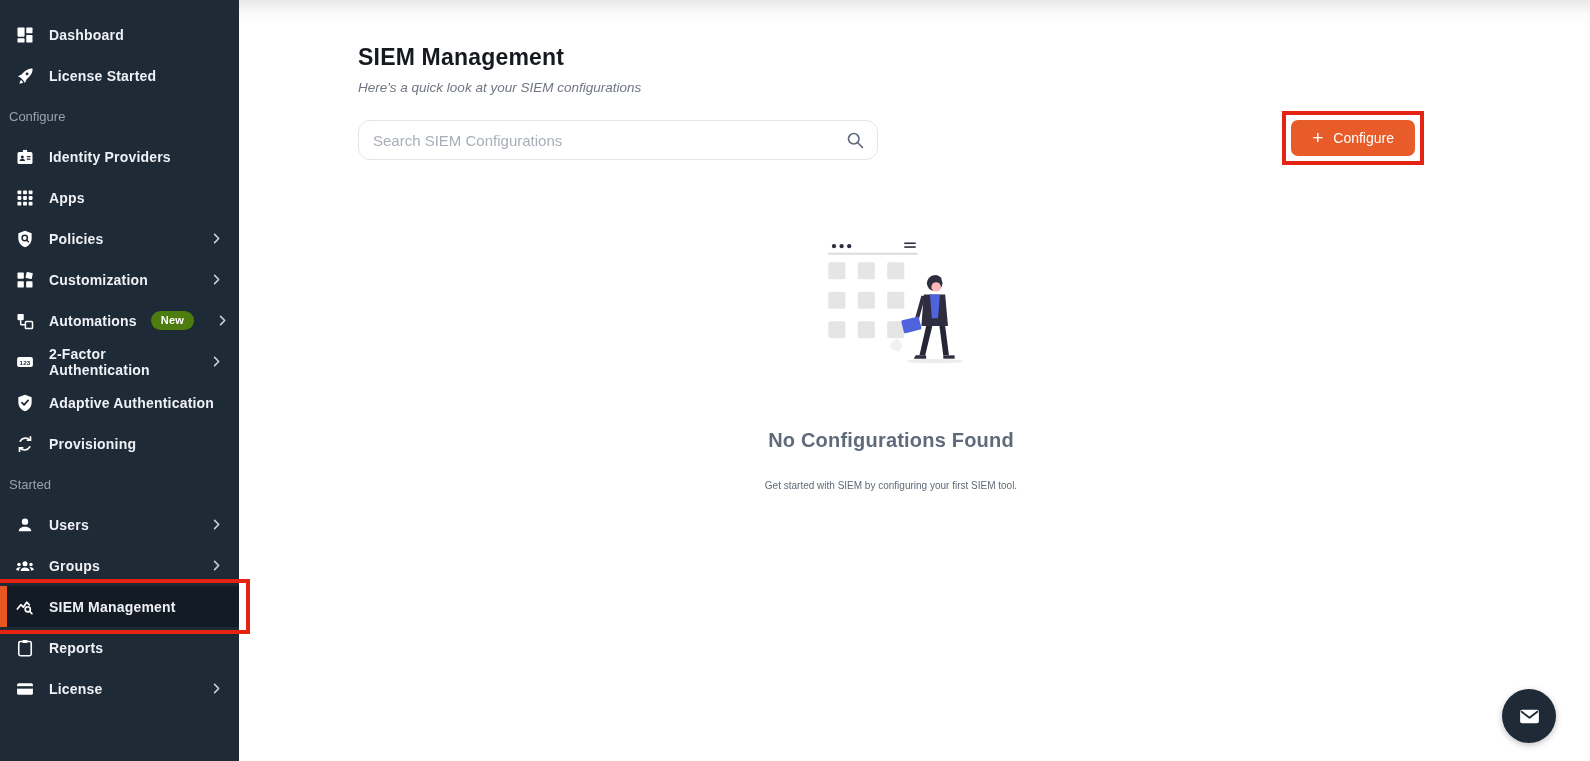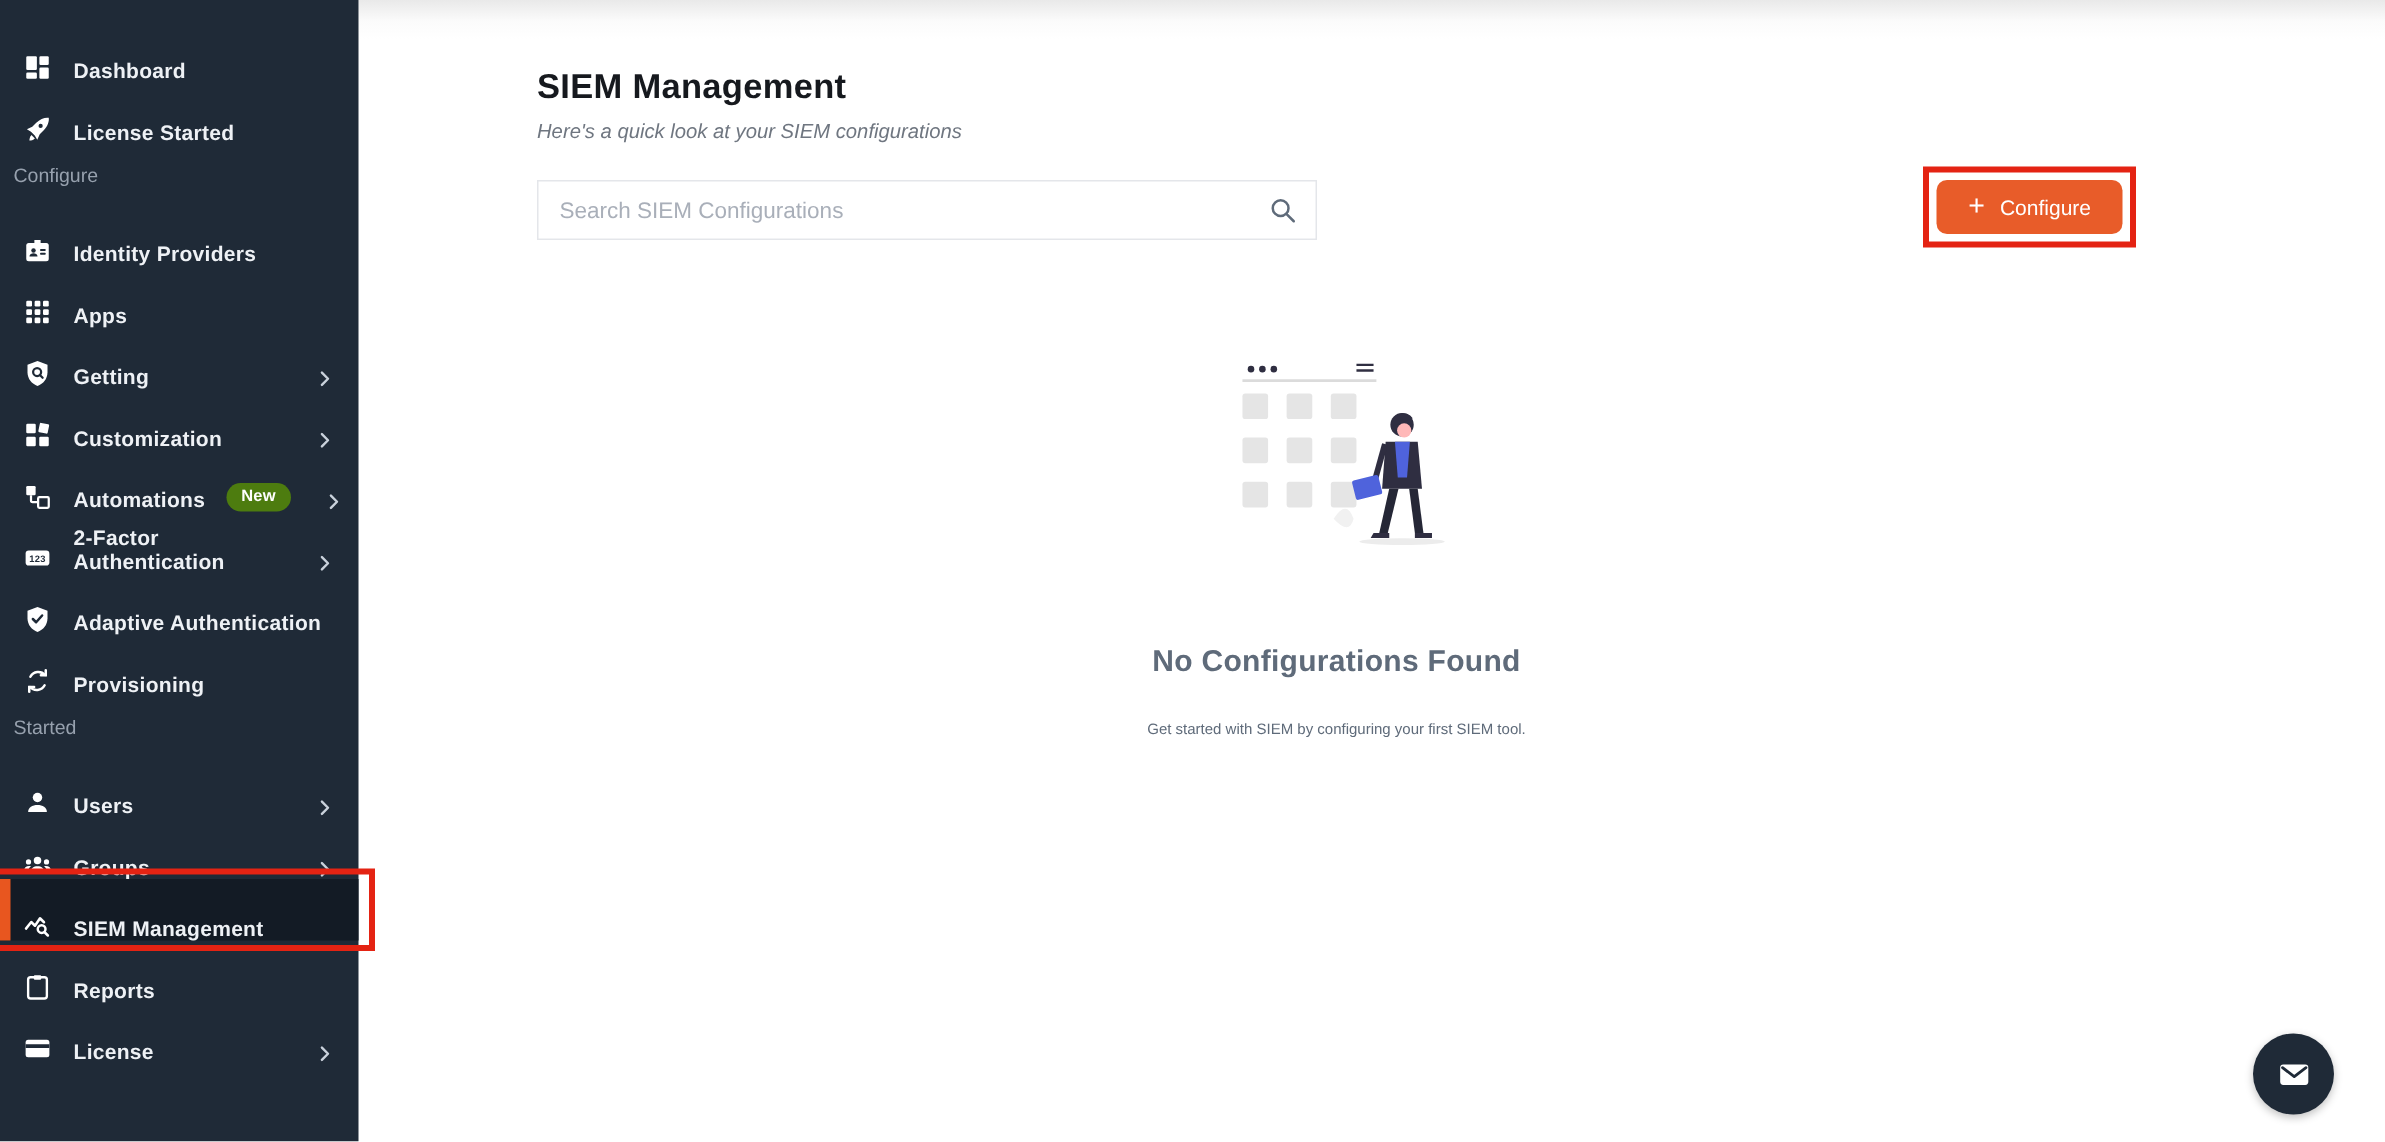--- a/index.html
+++ b/index.html
@@ -11,21 +11,21 @@
   }
 
   
   .sidebar {
     position: absolute; left: 0; top: 0; bottom: 0; width: 239px;
     background: #1F2A37;
     padding-top: 14px;
     z-index: 2;
   }
   .nav-item {
-    height: 41px; display: flex; align-items: flex-end;
+    height: 41px; display: flex; align-items: center;
     padding: 0 16px 0 15px; gap: 14px;
     color: #EEF1F5; font-size: 14px; font-weight: 600;
     cursor: pointer; position: relative; letter-spacing: .2px;
   }
   .nav-section {
     height: 40px; display: flex; align-items: center;
     padding-left: 9px; color: #97A1AE; font-size: 13px; font-weight: 400;
   }
   .ni { width: 20px; height: 20px; flex: none; display: block; }
   .chev { width: 13px; height: 13px; margin-left: auto; flex: none; }
@@ -50,21 +50,21 @@
     position: absolute; left: 239px; top: 0; right: 0; bottom: 0;
     background: linear-gradient(180deg, #e9e9e9 0px, #fbfbfb 14px, #ffffff 26px);
   }
   .content { padding: 44px 166px 0 119px; }
   .page-title { font-size: 23px; font-weight: 700; color: #16191E; letter-spacing: .2px; }
   .page-subtitle { margin-top: 9px; font-size: 13.5px; color: #6F7680; font-style: italic; }
 
   .toolbar-row { margin-top: 25px; display: flex; align-items: flex-start; justify-content: space-between; }
   .search-box { position: relative; width: 520px; }
   .search-box input {
-    width: 100%; height: 40px; border: 1px solid #E4E6EA; border-radius: 0;
+    width: 100%; height: 40px; border: 1px solid #E4E6EA; border-radius: 12px;
     padding: 0 44px 0 14px; font-size: 15px; color: #374151; outline: none;
     font-family: "Liberation Sans", sans-serif; background: #fff;
   }
   .search-box input::placeholder { color: #A9AFB9; }
   .search-icon { position: absolute; right: 13px; top: 10px; width: 20px; height: 20px; }
 
   .btn-annotation { border: 4px solid #E42313; padding: 5px; margin-top: -9px; }
   .configure-btn {
     display: flex; align-items: center; gap: 10px;
     background: #E85C29; color: #fff; border: none; cursor: pointer;
@@ -148,21 +148,21 @@
       </svg>
     <span>Apps</span>
   </div>
 
   <div class="nav-item">
     <svg class="ni" viewBox="0 0 24 24">
         <path fill="#fff" d="M12 2l8 3v6c0 5.2-3.4 9.3-8 11-4.6-1.7-8-5.8-8-11V5z"></path>
         <circle cx="11.7" cy="10.8" r="3.2" fill="none" stroke="#1F2A37" stroke-width="1.8"></circle>
         <path d="M13.9 13.2l2.2 2.2" stroke="#1F2A37" stroke-width="1.8" stroke-linecap="round"></path>
       </svg>
-    <span>Getting</span>
+    <span>Policies</span>
     <svg class="chev" viewBox="0 0 24 24" fill="none" stroke="#C9D1DB" stroke-width="3" stroke-linecap="round" stroke-linejoin="round">
         <path d="M8.5 4.5l7.5 7.5-7.5 7.5"></path>
       </svg>
   </div>
 
   <div class="nav-item">
     <svg class="ni" viewBox="0 0 24 24">
         <g fill="#fff">
           <rect x="3" y="3" width="7.6" height="7.6" rx="1"></rect>
           <rect x="3" y="13.4" width="7.6" height="7.6" rx="1"></rect>

